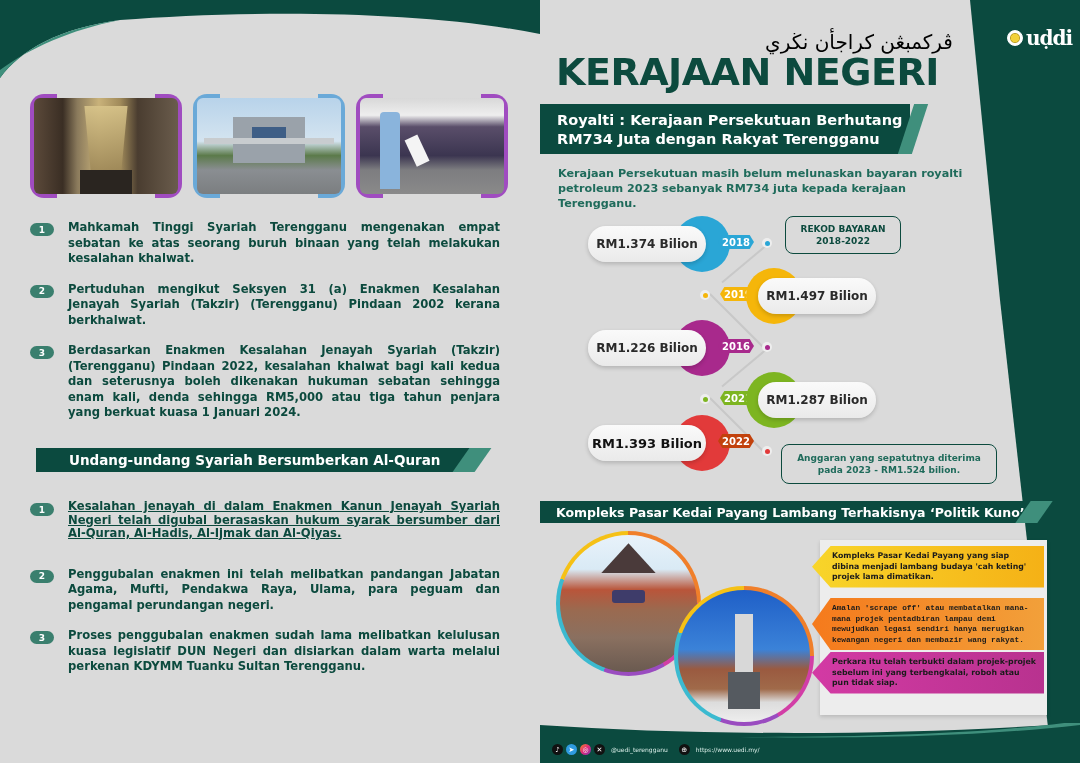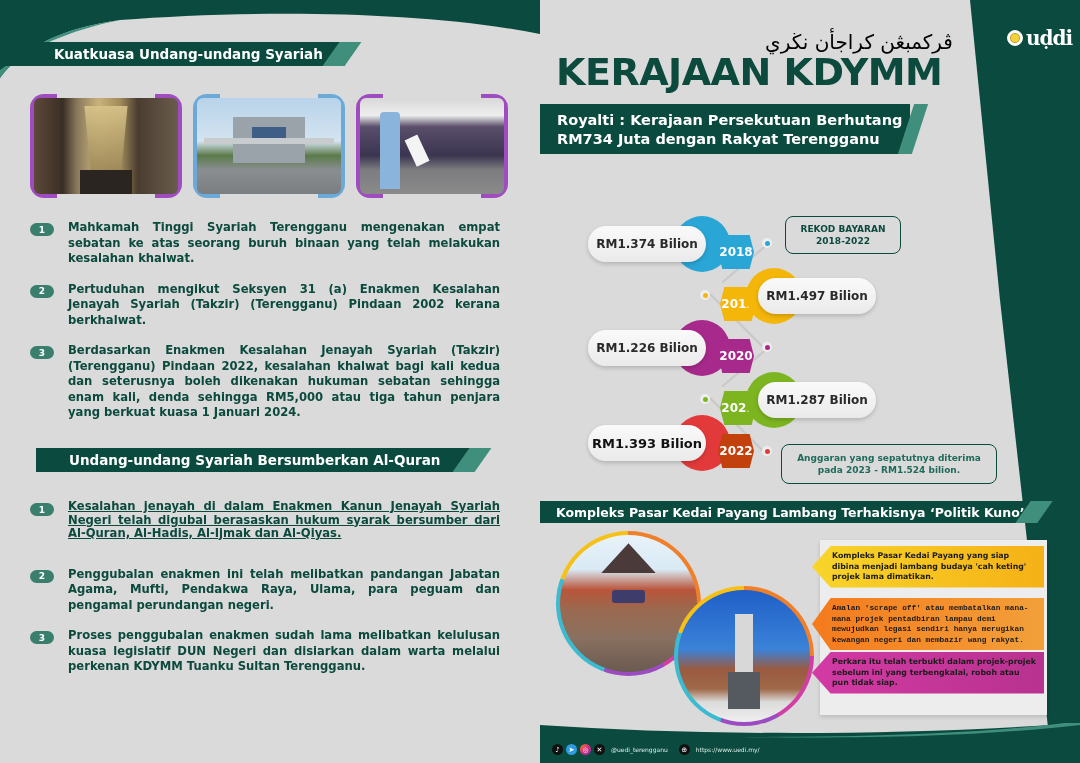--- a/index.html
+++ b/index.html
@@ -40,21 +40,21 @@
   .headline-banner { position: absolute; left: 0; top: 104px; width: 370px; height: 50px; }
   .headline-banner .bar { position: absolute; inset: 0; background: #0b4a3f; }
   .headline-banner .slash { position: absolute; right: -10px; top: 0; width: 14px; height: 100%; background: #3f8f7c; transform: skewX(-18deg); }
   .headline-banner .label { position: absolute; left: 17px; top: 7px; color: #fff; font-size: 14.5px; font-weight: bold; line-height: 19px; z-index: 2; }
   .intro-text { position: absolute; left: 18px; top: 166px; width: 420px; font-size: 11.2px; font-weight: bold; line-height: 15px; color: #1f6b5b; }
 
   .timeline { position: absolute; left: 0; top: 210px; width: 440px; height: 280px; }
   .tl-item { position: absolute; height: 48px; }
   .tl-ring { position: absolute; width: 56px; height: 56px; border-radius: 50%; top: -4px; }
   .tl-pill { position: absolute; top: 6px; width: 118px; height: 36px; border-radius: 18px; background: linear-gradient(#fafafa,#eaeaea); box-shadow: 0 2px 4px rgba(0,0,0,0.18); font-size: 12px; font-weight: bold; color: #2a2a2a; display: flex; align-items: center; justify-content: center; white-space: nowrap; }
-  .tl-year { position: absolute; top: 15px; width: 36px; height: 34px; font-size: 12px; font-weight: bold; color: #fff; display: flex; align-items: center; justify-content: center; clip-path: polygon(12% 0,88% 0,100% 50%,88% 100%,12% 100%,0 50%); }
+  .tl-year { position: absolute; top: 15px; width: 36px; height: 14px; font-size: 10px; font-weight: bold; color: #fff; display: flex; align-items: center; justify-content: center; clip-path: polygon(12% 0,88% 0,100% 50%,88% 100%,12% 100%,0 50%); }
   .tl-dot { position: absolute; width: 10px; height: 10px; border-radius: 50%; background: #eee; display: flex; align-items: center; justify-content: center; }
   .tl-dot::after { content: ""; width: 5px; height: 5px; border-radius: 50%; background: var(--c); }
   .tl-line { position: absolute; height: 2px; background: #c8c8c8; transform-origin: 0 50%; }
 
   .note-box { position: absolute; border: 1.5px solid #0c4a3e; border-radius: 8px; font-size: 9px; font-weight: bold; color: #0c4a3e; text-align: center; display: flex; align-items: center; justify-content: center; line-height: 12px; }
 
   .callout-panel { position: absolute; left: 280px; top: 540px; width: 227px; height: 175px; background: #ededed; box-shadow: 0 2px 4px rgba(0,0,0,0.15); }
   .callout { position: absolute; left: 272px; width: 232px; color: #1b1b1b; font-size: 7.8px; font-weight: bold; line-height: 10.5px; padding: 5px 8px 5px 20px; clip-path: polygon(8% 0,100% 0,100% 100%,8% 100%,0 50%); }
 
   .circle-photo { position: absolute; border-radius: 50%; padding: 4px; }
@@ -67,25 +67,20 @@
 </style>
 </head>
 <body>
 
 <div class="page page-left">
   <svg class="left-top-wave" viewBox="0 0 540 80" preserveAspectRatio="none">
     <path d="M0 0 H540 V34 C420 10 250 10 120 20 C60 28 20 50 0 78 Z" fill="#0b4a3f"></path>
     <path d="M0 78 C20 50 60 28 120 20 C70 30 30 48 0 70 Z" fill="#3f8f7c"></path>
   </svg>
 
-  <div class="section-banner" style="left:0;top:42px;width:345px;">
-    <div class="bar"></div>
-    <div class="slash" style="right:-8px;"></div>
-    <span class="label" style="left:54px;position:absolute;">Kuatkuasa Undang-undang Syariah</span>
-  </div>
 
   <div class="photo-frame frame-purple" style="left:30px;">
     <div class="photo" style="background:linear-gradient(90deg,#5c4a3a 0%,#3a2e24 20%,#8a7a5c 30%,#c9b27a 45%,#a08a5a 60%,#4a3d30 72%,#6a5c4c 100%);">
       <div style="position:absolute;left:35%;top:8%;width:30%;height:70%;background:linear-gradient(180deg,#d8c48a,#9c8656);clip-path:polygon(0 0,100% 0,85% 100%,15% 100%);opacity:0.9;"></div>
       <div style="position:absolute;left:32%;bottom:0;width:36%;height:25%;background:#2a2520;"></div>
     </div>
   </div>
   <div class="photo-frame frame-blue" style="left:193px;">
     <div class="photo" style="background:linear-gradient(180deg,#b8d3ea 0%,#d4e4f0 45%,#5b7a4a 60%,#8a8e92 75%,#7b7e80 100%);">
       <div style="position:absolute;left:25%;top:20%;width:50%;height:48%;background:#9aa2aa;"></div>
@@ -136,36 +131,37 @@
     </div>
   </div>
 </div>
 
 <div class="page page-right">
   <svg class="right-green-band" viewBox="0 0 110 763" preserveAspectRatio="none">
     <path d="M0 0 H110 V763 H82 L30 300 L0 0 Z" fill="#0b4a3f"></path>
   </svg>
 
   <div class="title-jawi">ڤركمبڠن كراجأن نڬري</div>
-  <div class="title-big">KERAJAAN KDYMM</div>
+  <div class="title-big">KERAJAAN NEGERI</div>
 
   <div class="logo">
     <span class="logo-emblem"></span>
     <span class="logo-text">uḍdi</span>
   </div>
 
   <div class="headline-banner">
     <div class="bar"></div>
     <div class="slash"></div>
     <div class="label">
       <div>Royalti : Kerajaan Persekutuan Berhutang</div>
       <div>RM734 Juta dengan Rakyat Terengganu</div>
     </div>
   </div>
 
+  <p class="intro-text">Kerajaan Persekutuan masih belum melunaskan bayaran royalti petroleum 2023 sebanyak RM734 juta kepada kerajaan Terengganu.</p>
 
   <div class="timeline">
 
     <div class="tl-line" style="left:228px;top:33px;width:60px;transform:rotate(140deg);"></div>
     <div class="tl-line" style="left:170px;top:83px;width:75px;transform:rotate(45deg);"></div>
     <div class="tl-line" style="left:228px;top:137px;width:60px;transform:rotate(140deg);"></div>
     <div class="tl-line" style="left:170px;top:187px;width:75px;transform:rotate(45deg);"></div>
 
     <div class="tl-item" style="left:48px;top:10px;width:190px;">
       <div class="tl-ring" style="left:86px;background:#2aa6d6;"></div>
@@ -177,21 +173,21 @@
     <div class="tl-item" style="left:180px;top:62px;width:200px;">
       <div class="tl-year" style="left:0;background:#f5b60a;">2019</div>
       <div class="tl-ring" style="left:26px;background:#f5b60a;"></div>
       <div class="tl-pill" style="left:38px;">RM1.497 Bilion</div>
     </div>
     <div class="tl-dot" style="left:160px;top:80px;--c:#f5b60a;"></div>
 
     <div class="tl-item" style="left:48px;top:114px;width:190px;">
       <div class="tl-ring" style="left:86px;background:#a8298c;"></div>
       <div class="tl-pill" style="left:0;">RM1.226 Bilion</div>
-      <div class="tl-year" style="left:130px;background:#a8298c;">2020</div>
+      <div class="tl-year" style="left:130px;background:#a8298c;">2016</div>
     </div>
     <div class="tl-dot" style="left:222px;top:132px;--c:#a8298c;"></div>
 
     <div class="tl-item" style="left:180px;top:166px;width:200px;">
       <div class="tl-year" style="left:0;background:#7db521;">2021</div>
       <div class="tl-ring" style="left:26px;background:#7db521;"></div>
       <div class="tl-pill" style="left:38px;">RM1.287 Bilion</div>
     </div>
     <div class="tl-dot" style="left:160px;top:184px;--c:#7db521;"></div>
 

